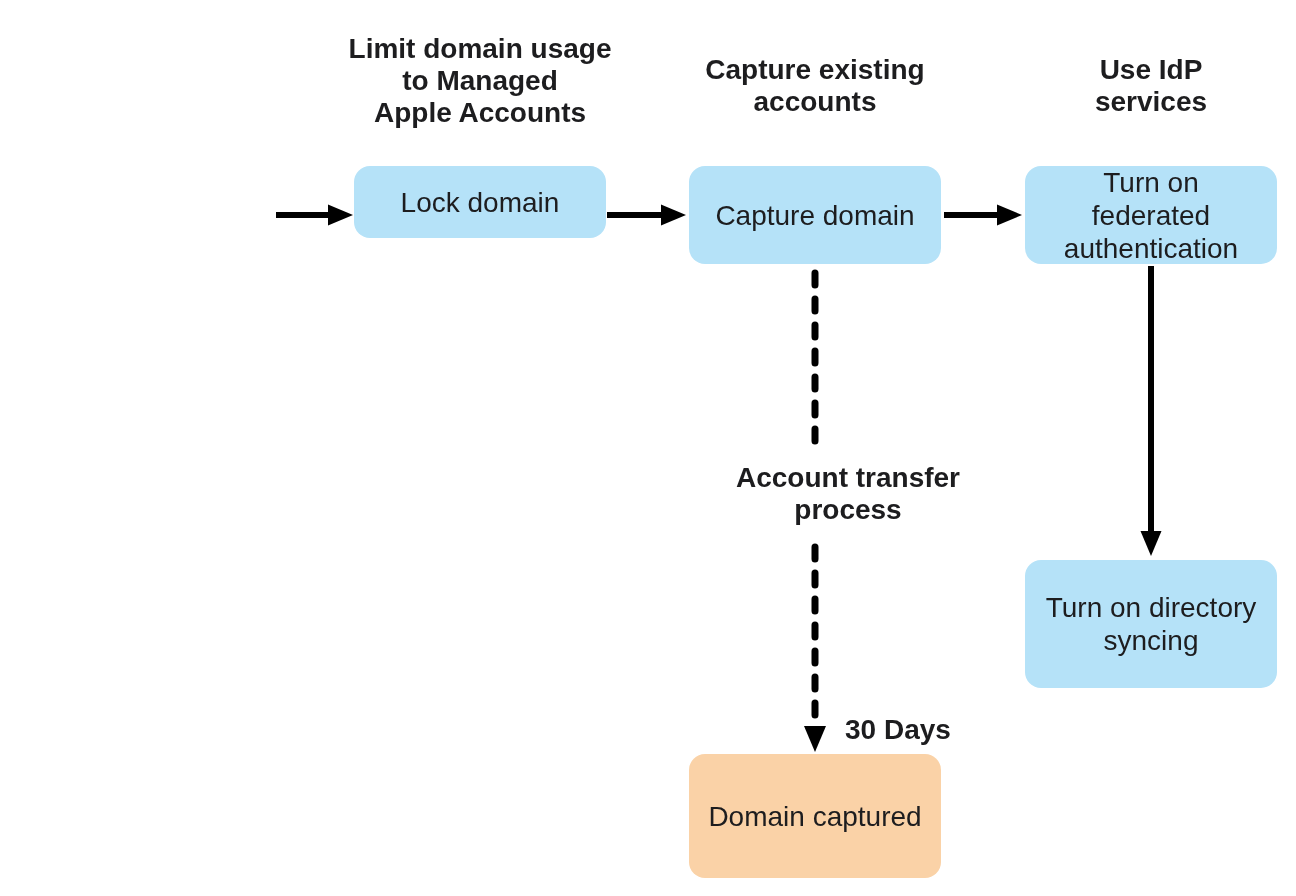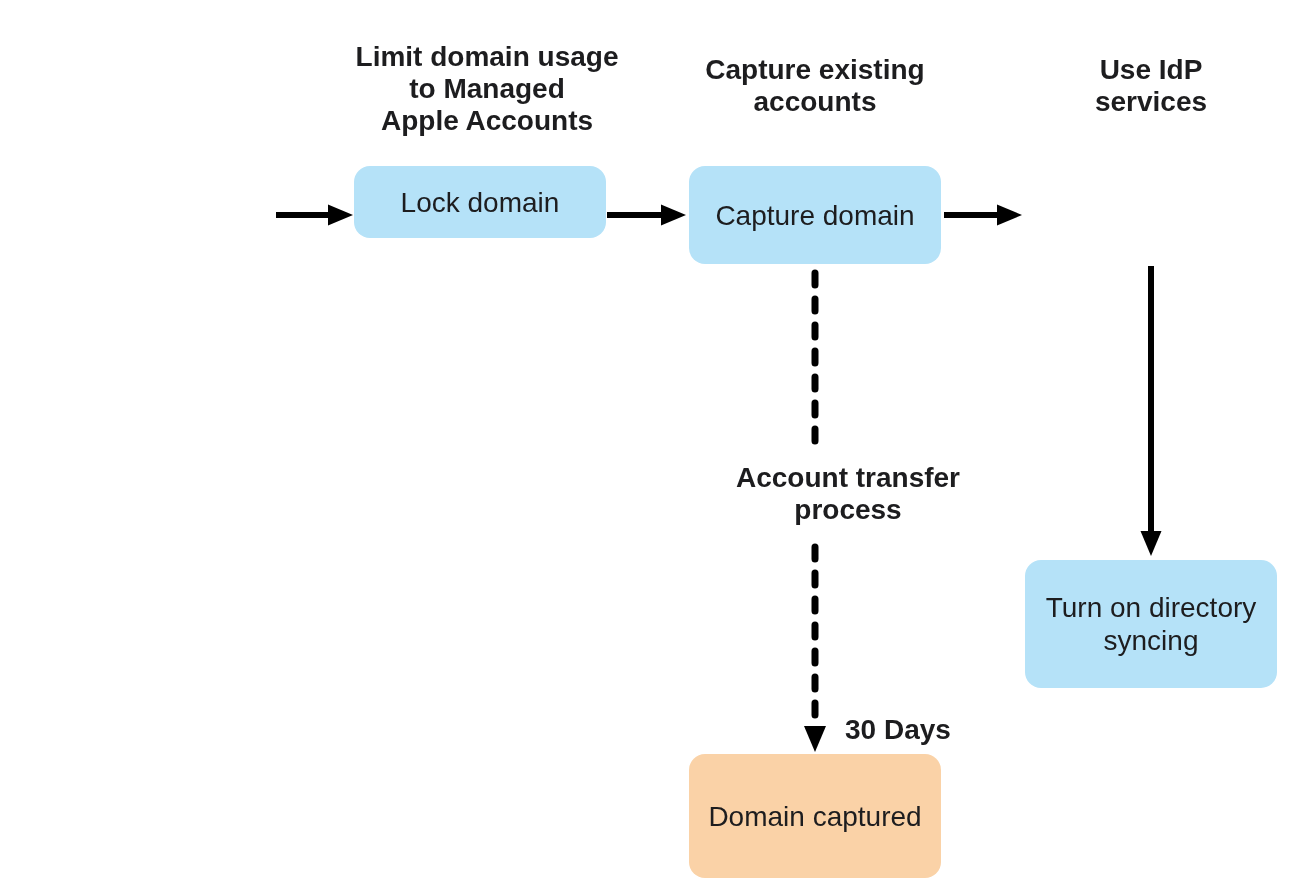--- a/index.html
+++ b/index.html
@@ -53,21 +53,21 @@
   .annotation {
     position: absolute;
     width: 300px;
     text-align: center;
     font-size: 28px;
     line-height: 32px;
     font-weight: bold;
     color: #1d1d1f;
     white-space: pre-line;
   }
-  .annotation--limit    { left: 337px;  top: 33px; margin-top: 8px;  }
+  .annotation--limit    { left: 330px;  top: 33px;  }
   .annotation--existing { left: 665px;  top: 54px;  }
   .annotation--idp      { left: 1001px; top: 54px;  }
   .annotation--transfer { left: 698px;  top: 462px; }
   .annotation--days     { left: 845px;  top: 714px; width: auto; text-align: left; }
 </style>
 </head>
 <body>
 
 <div class="canvas">
 
@@ -97,20 +97,23 @@
 
 
   <div class="node node--blue node--lock">
     <span>Lock domain</span>
   </div>
 
   <div class="node node--blue node--capture">
     <span>Capture domain</span>
   </div>
 
+  <div class="node node--blue node--federated">
+    <span>Turn on federated authentication</span>
+  </div>
 
   <div class="node node--blue node--directory">
     <span>Turn on directory syncing</span>
   </div>
 
   <div class="node node--orange node--captured">
     <span>Domain captured</span>
   </div>
 
   <div class="annotation annotation--limit">Limit domain usage

